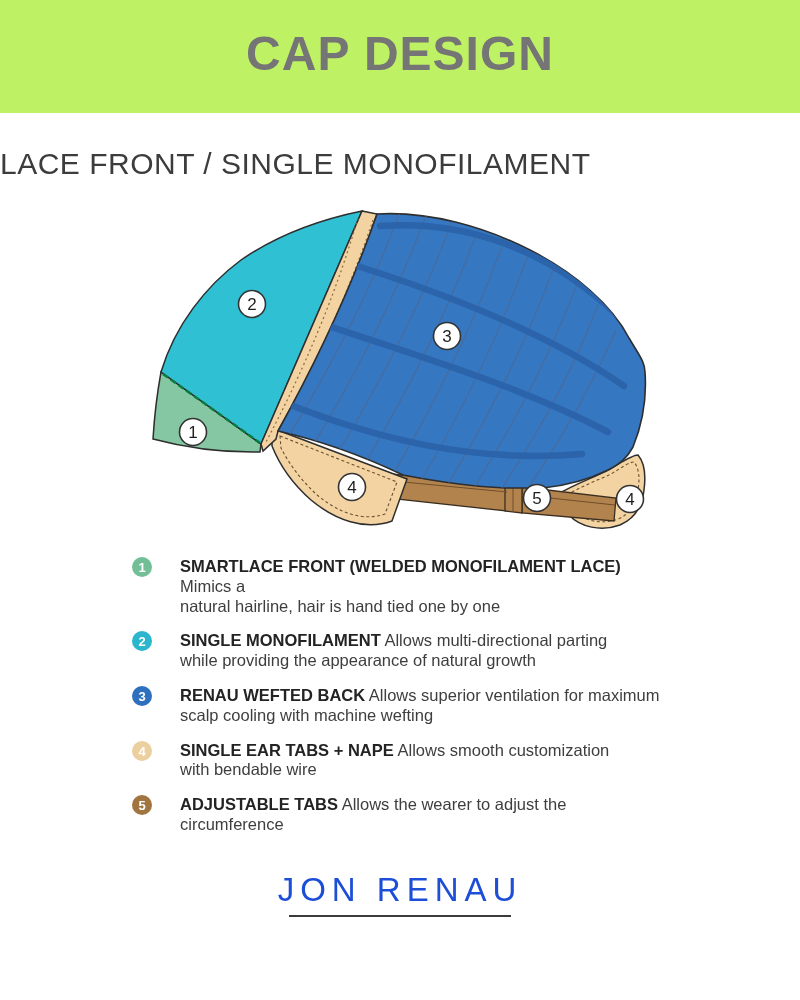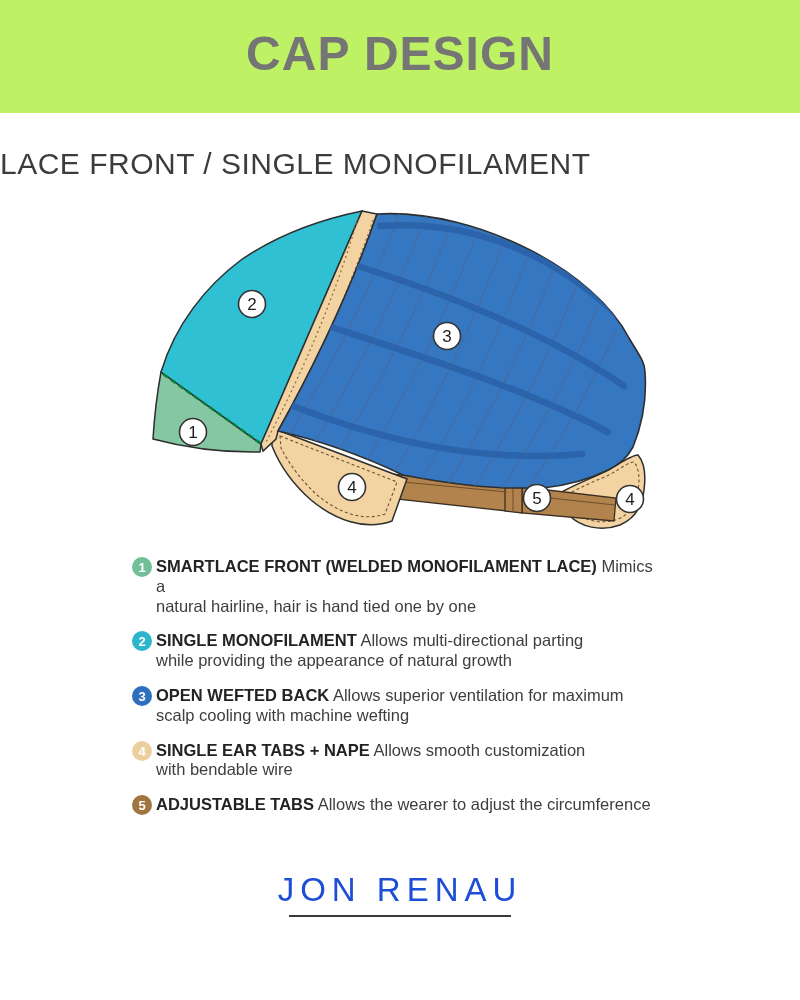--- a/index.html
+++ b/index.html
@@ -24,21 +24,21 @@
   svg text{
     font-family:"Liberation Sans",sans-serif;
     text-anchor:middle;
   }
   .cap-num{font-size:17px;fill:#1e1e1e;}
   .legend{position:absolute;left:132px;top:557px;width:540px;}
   .legend-item{display:flex;align-items:flex-start;margin-bottom:15px;}
   .bullet{flex:0 0 20px;width:20px;height:20px;margin-top:0px;}
   .bullet text{font-size:13px;font-weight:bold;fill:#ffffff;}
   .legend-text{
-    margin-left:4px;font-size:16.5px;line-height:1.2;color:#3e3e3e;
+    margin-left:28px;font-size:16.5px;line-height:1.2;color:#3e3e3e;
     width:505px;
   }
   .legend-text .label{font-weight:bold;color:#232323;}
   .legend-text .desc{white-space:pre-line;}
   .footer{
     position:absolute;top:872px;left:0;width:100%;text-align:center;
     color:#1d4ed8;
   }
   .brand{
     font-size:33px;letter-spacing:6px;line-height:1.1;
@@ -166,21 +166,21 @@
     </svg>
     <div class="legend-text"><span class="label">SINGLE MONOFILAMENT</span><span class="desc"> Allows multi-directional parting
 while providing the appearance of natural growth</span></div>
   </div>
 
   <div class="legend-item">
     <svg class="bullet" viewBox="0 0 20 20">
       <circle cx="10" cy="10" r="10" fill="#2e70bd"></circle>
       <text x="10" y="14.5">3</text>
     </svg>
-    <div class="legend-text"><span class="label">OPEN WEFTED BACK</span><span class="desc"> Allows superior ventilation for maximum
+    <div class="legend-text"><span class="label">RENAU WEFTED BACK</span><span class="desc"> Allows superior ventilation for maximum
 scalp cooling  with machine wefting</span></div>
   </div>
 
   <div class="legend-item">
     <svg class="bullet" viewBox="0 0 20 20">
       <circle cx="10" cy="10" r="10" fill="#eccf9e"></circle>
       <text x="10" y="14.5">4</text>
     </svg>
     <div class="legend-text"><span class="label">SINGLE EAR TABS + NAPE</span><span class="desc"> Allows smooth customization
 with bendable wire</span></div>

